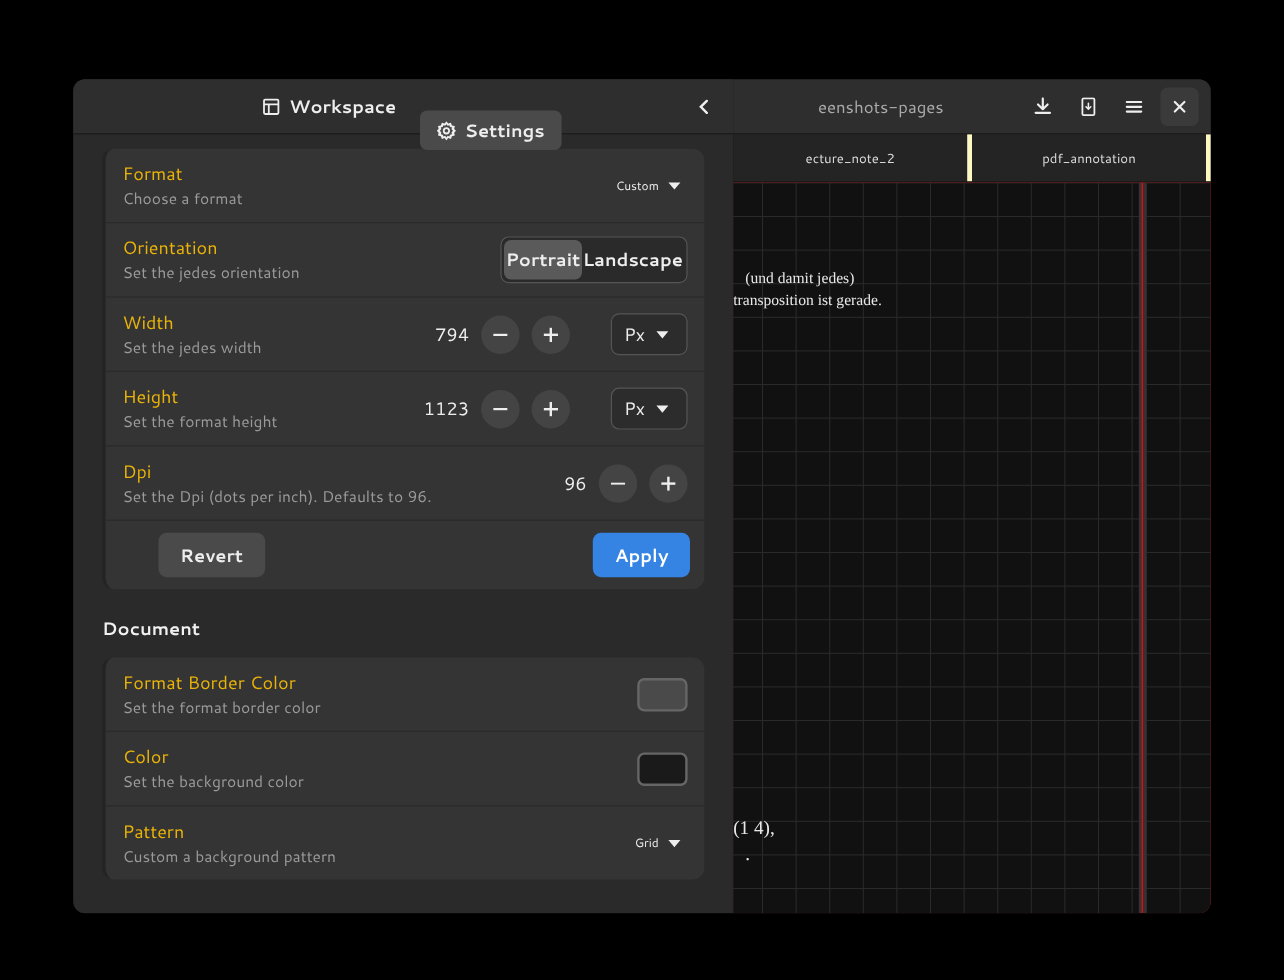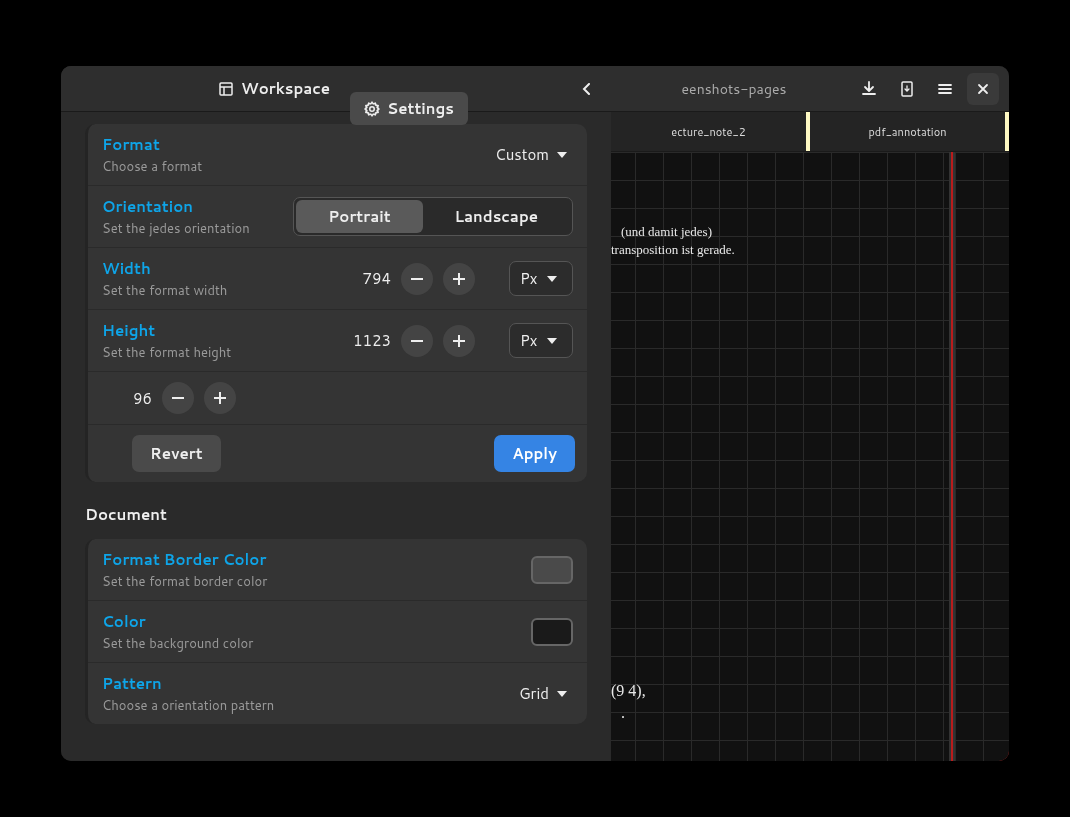--- a/index.html
+++ b/index.html
@@ -11,26 +11,26 @@
 .header-tab { display: flex; align-items: center; gap: 7px; padding: 6px 14px; border-radius: 6px; color: #eee; font-weight: 600; font-size: 15px; cursor: pointer; }
 .header-tab.active { background: #4a4a4a; margin-top: 40px; }
 .header-tab .icon { width: 16px; height: 16px; display: flex; align-items: center; justify-content: center; }
 .collapse-btn { position: absolute; right: 10px; top: 50%; transform: translateY(-50%); width: 28px; height: 28px; display: flex; align-items: center; justify-content: center; color: #eee; cursor: pointer; border-radius: 6px; }
 .sidebar-body { flex: 1; overflow-y: auto; padding: 12px 24px 0 24px; }
 .section-title { color: #f0f0f0; font-size: 15px; font-weight: 700; margin: 10px 0 14px 0; }
 .settings-card { background: #343434; border-radius: 10px; overflow: hidden; border-left: 3px solid #242424; margin-bottom: 22px; }
 .row { display: flex; align-items: center; padding: 10px 14px; border-bottom: 1px solid #2a2a2a; gap: 10px; }
 .row:last-child { border-bottom: none; }
 .row-text { flex: 1; min-width: 0; }
-.row-title { color: #0ea5e9; font-size: 15px; font-weight: 700; }
+.row-title { color: #eab308; font-size: 15px; font-weight: 400; }
 .row-sub { color: #9a9a9a; font-size: 13px; margin-top: 2px; }
-.dropdown { display: flex; align-items: center; gap: 8px; color: #eee; font-size: 15px; cursor: pointer; padding: 4px 6px; }
+.dropdown { display: flex; align-items: center; gap: 8px; color: #eee; font-size: 10px; cursor: pointer; padding: 4px 6px; }
 .caret-down { width: 0; height: 0; border-left: 5px solid transparent; border-right: 5px solid transparent; border-top: 6px solid #eee; }
 .toggle-group { display: flex; background: #2a2a2a; border-radius: 7px; padding: 2px; border: 1px solid #555; }
-.toggle-btn { padding: 6px 32px; color: #eee; font-size: 15px; font-weight: 600; border-radius: 6px; cursor: pointer; }
+.toggle-btn { padding: 6px 1px; color: #eee; font-size: 15px; font-weight: 600; border-radius: 6px; cursor: pointer; }
 .toggle-btn.active { background: #5a5a5a; }
 .num-input { background: transparent; border: none; color: #eee; font-size: 15px; width: 50px; text-align: right; outline: none; }
 .stepper-btn { width: 32px; height: 32px; border-radius: 50%; background: #444; color: #eee; display: flex; align-items: center; justify-content: center; cursor: pointer; font-size: 18px; font-weight: 700; }
 .unit-select { display: flex; align-items: center; gap: 10px; background: #2c2c2c; border: 1px solid #555; border-radius: 7px; padding: 6px 10px; color: #eee; font-size: 15px; cursor: pointer; min-width: 64px; margin-left: 24px; }
 .action-row { display: flex; justify-content: space-between; padding: 10px 12px; }
 .btn { padding: 8px 18px; border-radius: 7px; font-size: 15px; font-weight: 600; cursor: pointer; border: none; }
 .btn-revert { background: #4a4a4a; color: #eee; margin-left: 32px; }
 .btn-apply { background: #3584e4; color: #fff; }
 .color-swatch { width: 42px; height: 28px; border-radius: 6px; border: 2px solid #666; cursor: pointer; }
 .main-area { flex: 1; background: #141414; display: flex; flex-direction: column; position: relative; }
@@ -102,21 +102,21 @@
           </div>
           <div class="toggle-group">
             <div class="toggle-btn active">Portrait</div>
             <div class="toggle-btn">Landscape</div>
           </div>
         </div>
 
         <div class="row">
           <div class="row-text">
             <div class="row-title">Width</div>
-            <div class="row-sub">Set the format width</div>
+            <div class="row-sub">Set the jedes width</div>
           </div>
           <input class="num-input" value="794" style="">
           <div class="stepper-btn">
               <svg width="12" height="2">
                 <rect width="12" height="2" fill="#eee"></rect>
               </svg>
             </div>
           <div class="stepper-btn">
               <svg width="12" height="12">
                 <rect x="5" width="2" height="12" fill="#eee"></rect>
@@ -146,20 +146,24 @@
                 <rect y="5" width="12" height="2" fill="#eee"></rect>
               </svg>
             </div>
           <div class="unit-select">
             <span>Px</span>
             <span class="caret-down"></span>
           </div>
         </div>
 
         <div class="row">
+          <div class="row-text">
+            <div class="row-title">Dpi</div>
+            <div class="row-sub">Set the Dpi (dots per inch). Defaults to 96.</div>
+          </div>
           <input class="num-input" value="96" style="">
           <div class="stepper-btn">
               <svg width="12" height="2">
                 <rect width="12" height="2" fill="#eee"></rect>
               </svg>
             </div>
           <div class="stepper-btn">
               <svg width="12" height="12">
                 <rect x="5" width="2" height="12" fill="#eee"></rect>
                 <rect y="5" width="12" height="2" fill="#eee"></rect>
@@ -185,21 +189,21 @@
         <div class="row">
           <div class="row-text">
             <div class="row-title">Color</div>
             <div class="row-sub">Set the background color</div>
           </div>
           <div class="color-swatch" style="background:#1a1a1a"></div>
         </div>
         <div class="row">
           <div class="row-text">
             <div class="row-title">Pattern</div>
-            <div class="row-sub">Choose a orientation pattern</div>
+            <div class="row-sub">Custom a background pattern</div>
           </div>
           <div class="dropdown">
             <span>Grid</span>
             <span class="caret-down"></span>
           </div>
         </div>
 
       </div>
     </div>
   </div>
@@ -232,17 +236,17 @@
     </div>
     <div class="tabs-row">
       <div class="doc-tab">ecture_note_2</div>
       <div class="doc-tab">pdf_annotation</div>
     </div>
     <div class="canvas">
       <div class="grid-page"></div>
       <div class="grid-page2"></div>
       <div class="handwriting" style="left:10px; top:72px">(und damit jedes)</div>
       <div class="handwriting" style="left:0px; top:90px">transposition ist gerade.</div>
-      <div class="handwriting" style="left:0px; top:530px; font-size:16px">(9 4),</div>
+      <div class="handwriting" style="left:0px; top:530px; font-size:16px">(1 4),</div>
       <div class="handwriting" style="left:10px; top:552px; font-size:16px">.</div>
     </div>
   </div>
 </div>
 
 </body></html>

